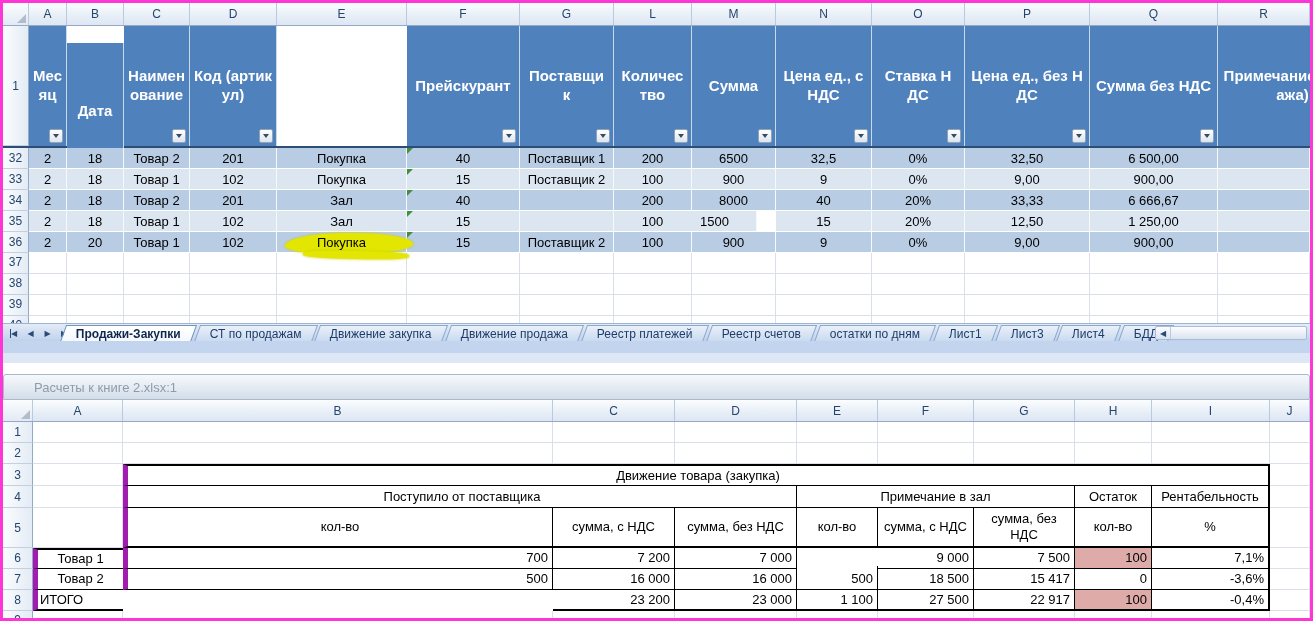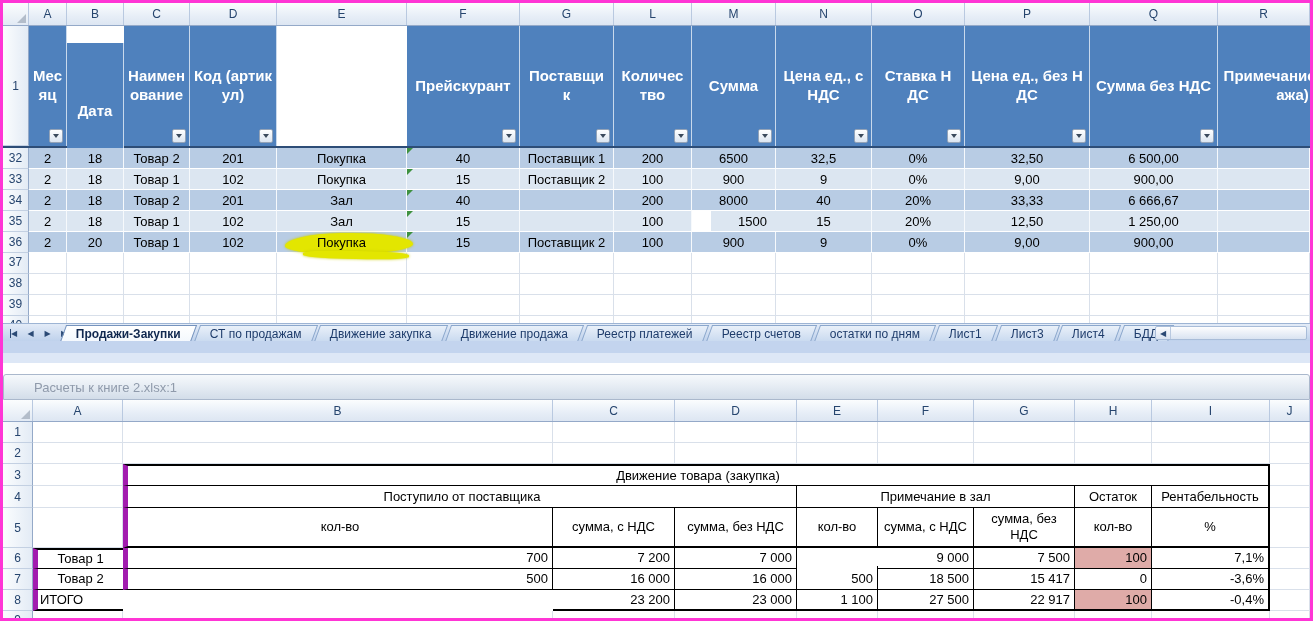--- a/index.html
+++ b/index.html
@@ -322,21 +322,21 @@
           <span class="t">Зал</span>
         </div>
         <div class="dcell band-b" style="position: absolute; left: 404px; top: 0px; width: 113px; height: 21px;">
           <span class="t">15</span>
           <div class="gt"></div>
         </div>
         <div class="dcell band-b" style="position: absolute; left: 517px; top: 0px; width: 94px; height: 21px;"></div>
         <div class="dcell band-b" style="position: absolute; left: 611px; top: 0px; width: 78px; height: 21px;">
           <span class="t">100</span>
         </div>
-        <div class="dcell band-b" style="position: absolute; left: 708px; top: 0px; width: 84px; height: 21px;">
+        <div class="dcell band-b" style="position: absolute; left: 670px; top: 0px; width: 84px; height: 21px;">
           <span class="t">1500</span>
         </div>
         <div class="dcell band-b" style="position: absolute; left: 773px; top: 0px; width: 96px; height: 21px;">
           <span class="t">15</span>
         </div>
         <div class="dcell band-b" style="position: absolute; left: 869px; top: 0px; width: 93px; height: 21px;">
           <span class="t">20%</span>
         </div>
         <div class="dcell band-b" style="position: absolute; left: 962px; top: 0px; width: 125px; height: 21px;">
           <span class="t">12,50</span>

